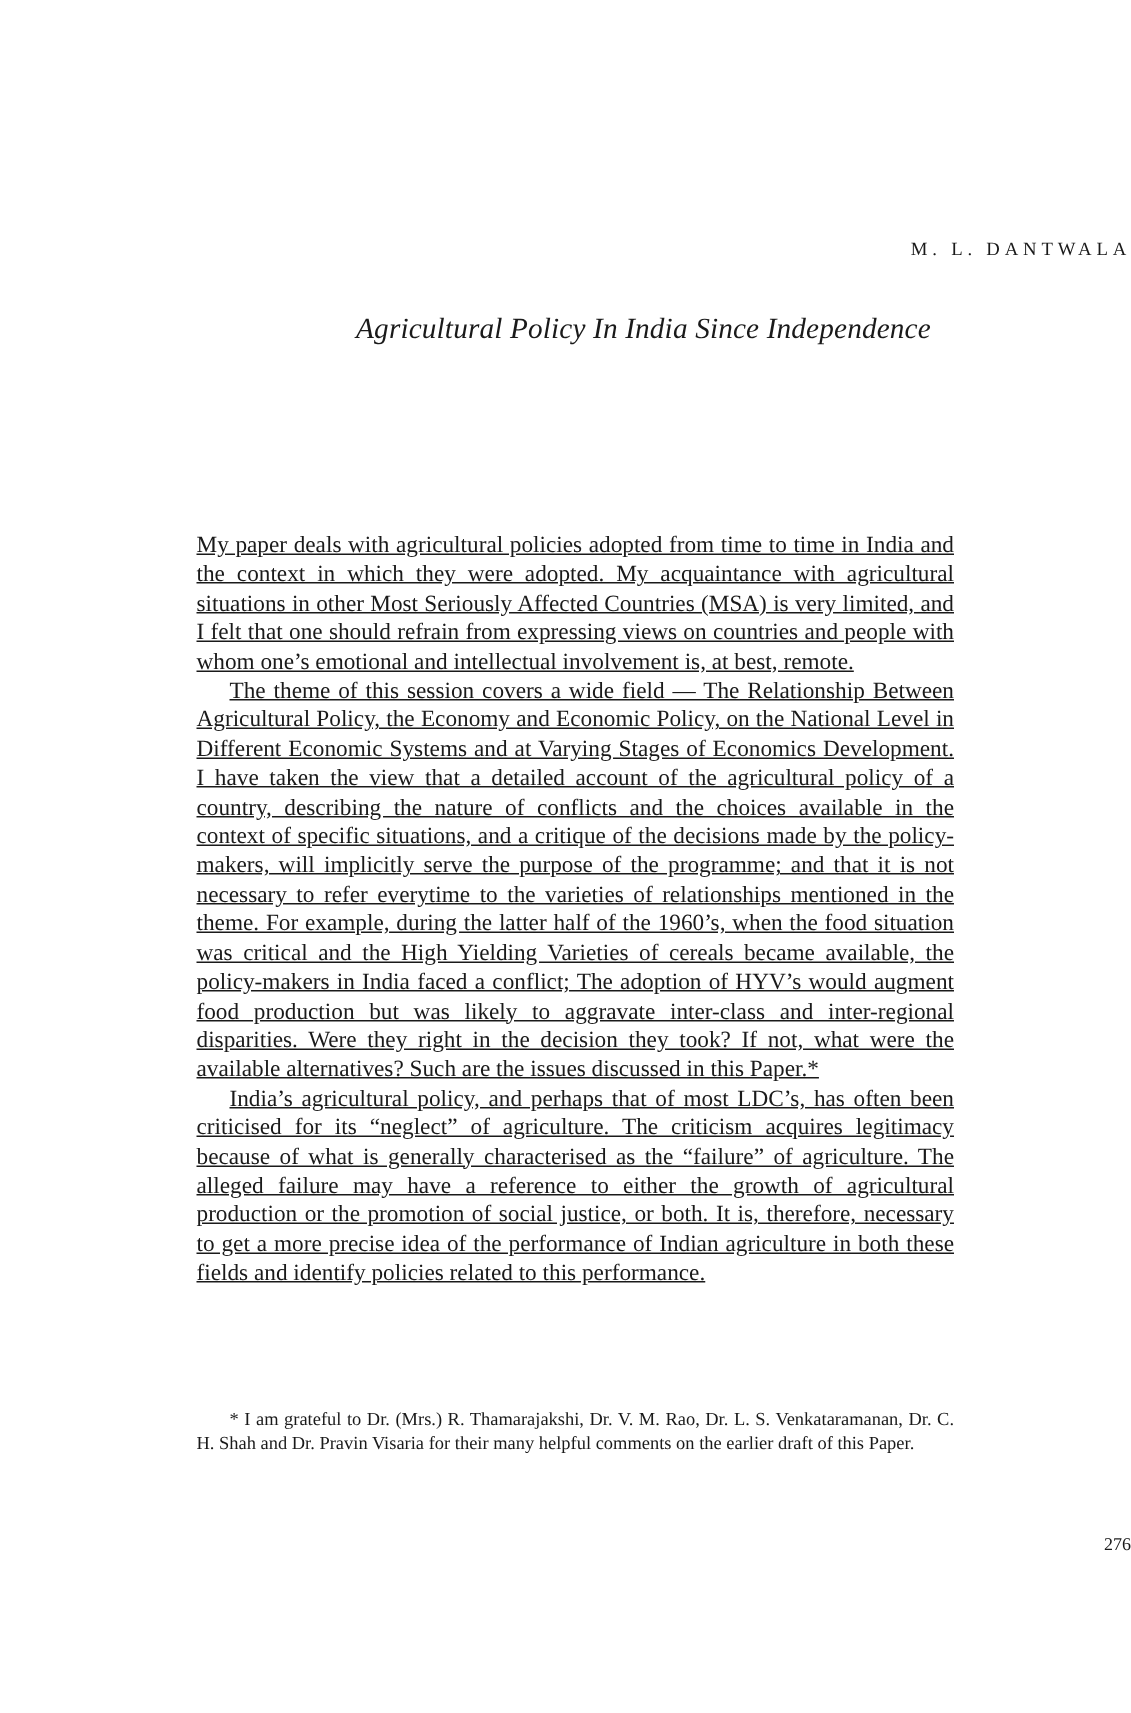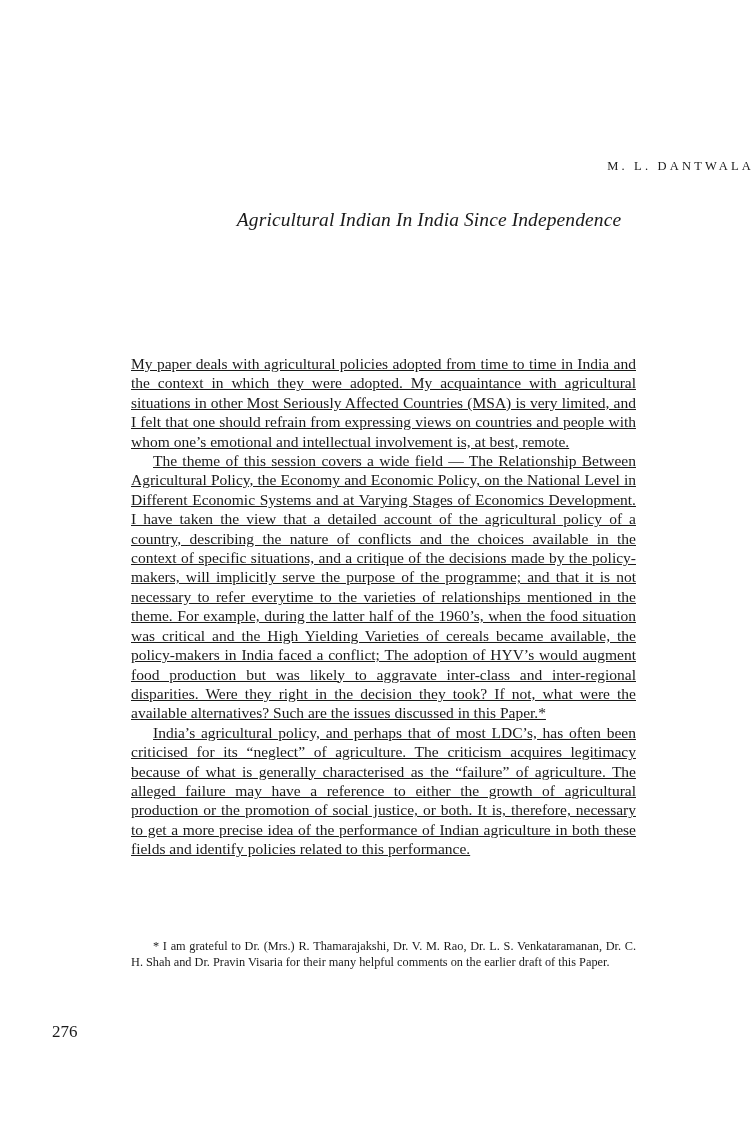--- a/index.html
+++ b/index.html
@@ -72,32 +72,32 @@
     }
     .footnote p {
       margin: 0;
       text-indent: 22px;
     }
     .page-number {
       position: absolute;
       top: 1022px;
       left: 0;
       width: 754px;
-      text-align: left;
-      font-size: 17px;
+      text-align: right;
+      font-size: 12px;
       padding-left: 52px;
       box-sizing: border-box;
     }
   </style>
 </head>
 <body>
 
 <div class="page">
   <div class="author">M. L. DANTWALA</div>
-  <div class="title">Agricultural Indian In India Since Independence</div>
+  <div class="title">Agricultural Policy In India Since Independence</div>
 
   <div class="body-text">
     <p>My paper deals with agricultural policies adopted from time to time in India and the context in which they were adopted. My acquaintance with agricultural situations in other Most Seriously Affected Countries (MSA) is very limited, and I felt that one should refrain from expressing views on countries and people with whom one’s emotional and intellectual involvement is, at best, remote.</p>
     <p class="indent">The theme of this session covers a wide field — The Relationship Between Agricultural Policy, the Economy and Economic Policy, on the National Level in Different Economic Systems and at Varying Stages of Economics Development. I have taken the view that a detailed account of the agricultural policy of a country, describing the nature of conflicts and the choices available in the context of specific situations, and a critique of the decisions made by the policy-makers, will implicitly serve the purpose of the programme; and that it is not necessary to refer everytime to the varieties of relationships mentioned in the theme. For example, during the latter half of the 1960’s, when the food situation was critical and the High Yielding Varieties of cereals became available, the policy-makers in India faced a conflict; The adoption of HYV’s would augment food production but was likely to aggravate inter-class and inter-regional disparities. Were they right in the decision they took? If not, what were the available alternatives? Such are the issues discussed in this Paper.*</p>
     <p class="indent">India’s agricultural policy, and perhaps that of most LDC’s, has often been criticised for its “neglect” of agriculture. The criticism acquires legitimacy because of what is generally characterised as the “failure” of agriculture. The alleged failure may have a reference to either the growth of agricultural production or the promotion of social justice, or both. It is, therefore, necessary to get a more precise idea of the performance of Indian agriculture in both these fields and identify policies related to this performance.</p>
   </div>
 
   <div class="footnote">
     <p>* I am grateful to Dr. (Mrs.) R. Thamarajakshi, Dr. V. M. Rao, Dr. L. S. Venkataramanan, Dr. C. H. Shah and Dr. Pravin Visaria for their many helpful comments on the earlier draft of this Paper.</p>
   </div>

